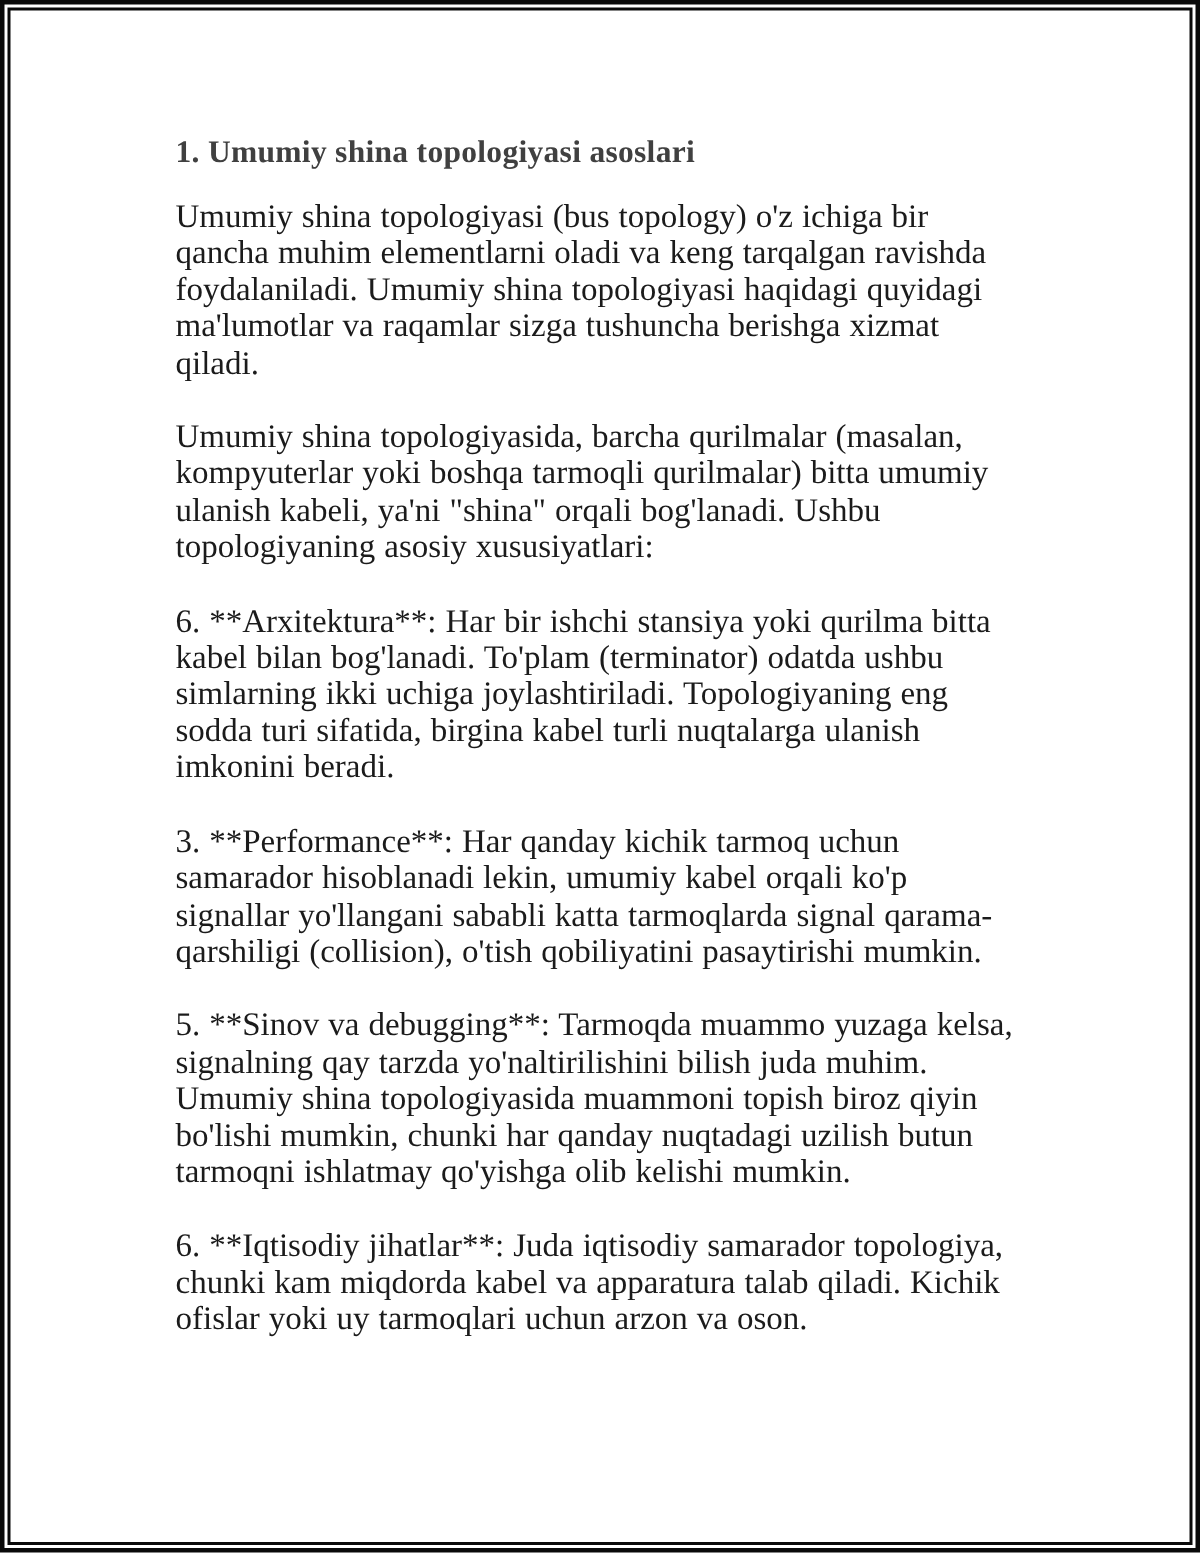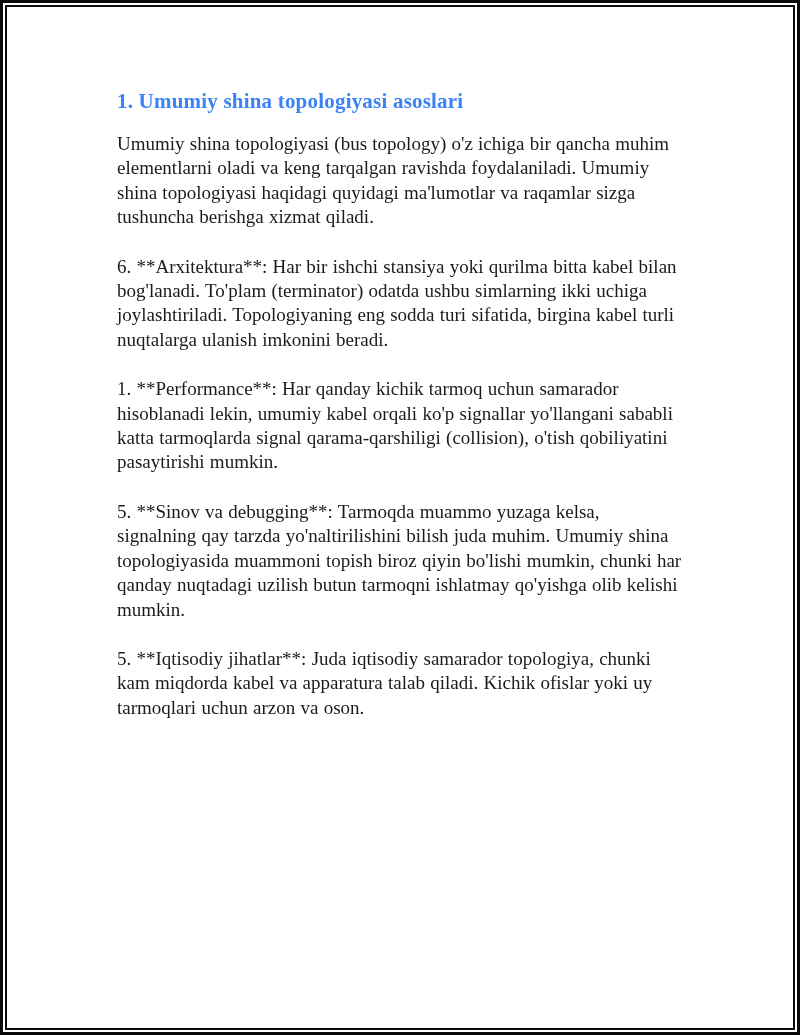--- a/index.html
+++ b/index.html
@@ -34,40 +34,41 @@
     right: 0;
     box-sizing: border-box;
     padding: 85px 110px 0 114px; 
     color: #1b1b1b;
   }
   h1.doc-heading {
     margin: 0 0 18px 0;
     font-size: 21px;
     line-height: 26px;
     font-weight: bold;
-    color: #3b82f6;
+    color: #404040;
     letter-spacing: 0.2px;
   }
   p.doc-paragraph {
     margin: 25px 4px 0 0;
-    font-size: 19px;
+    font-size: 22px;
     line-height: 24.4px;
     color: #1b1b1b;
     word-spacing: 0.5px;
   }
   p.doc-paragraph.first {
     margin-top: 0;
   }
 </style>
 </head>
 <body>
 
 <div class="page">
   <div class="frame-inner"></div>
   <div class="content">
     <h1 class="doc-heading">1. Umumiy shina topologiyasi asoslari</h1>
     <p class="doc-paragraph first">Umumiy shina topologiyasi (bus topology) o'z ichiga bir qancha muhim elementlarni oladi va keng tarqalgan ravishda foydalaniladi. Umumiy shina topologiyasi haqidagi quyidagi ma'lumotlar va raqamlar sizga tushuncha berishga xizmat qiladi.</p>
+    <p class="doc-paragraph">Umumiy shina topologiyasida, barcha qurilmalar (masalan, kompyuterlar yoki boshqa tarmoqli qurilmalar) bitta umumiy ulanish kabeli, ya'ni "shina" orqali bog'lanadi. Ushbu topologiyaning asosiy xususiyatlari:</p>
     <p class="doc-paragraph">6. **Arxitektura**: Har bir ishchi stansiya yoki qurilma bitta kabel bilan bog'lanadi. To'plam (terminator) odatda ushbu simlarning ikki uchiga joylashtiriladi. Topologiyaning eng sodda turi sifatida, birgina kabel turli nuqtalarga ulanish imkonini beradi.</p>
-    <p class="doc-paragraph">1. **Performance**: Har qanday kichik tarmoq uchun samarador hisoblanadi lekin, umumiy kabel orqali ko'p signallar yo'llangani sababli katta tarmoqlarda signal qarama-qarshiligi (collision), o'tish qobiliyatini pasaytirishi mumkin.</p>
+    <p class="doc-paragraph">3. **Performance**: Har qanday kichik tarmoq uchun samarador hisoblanadi lekin, umumiy kabel orqali ko'p signallar yo'llangani sababli katta tarmoqlarda signal qarama-qarshiligi (collision), o'tish qobiliyatini pasaytirishi mumkin.</p>
     <p class="doc-paragraph">5. **Sinov va debugging**: Tarmoqda muammo yuzaga kelsa, signalning qay tarzda yo'naltirilishini bilish juda muhim. Umumiy shina topologiyasida muammoni topish biroz qiyin bo'lishi mumkin, chunki har qanday nuqtadagi uzilish butun tarmoqni ishlatmay qo'yishga olib kelishi mumkin.</p>
-    <p class="doc-paragraph">5. **Iqtisodiy jihatlar**: Juda iqtisodiy samarador topologiya, chunki kam miqdorda kabel va apparatura talab qiladi. Kichik ofislar yoki uy tarmoqlari uchun arzon va oson.</p>
+    <p class="doc-paragraph">6. **Iqtisodiy jihatlar**: Juda iqtisodiy samarador topologiya, chunki kam miqdorda kabel va apparatura talab qiladi. Kichik ofislar yoki uy tarmoqlari uchun arzon va oson.</p>
   </div>
 </div>
 
 </body></html>

